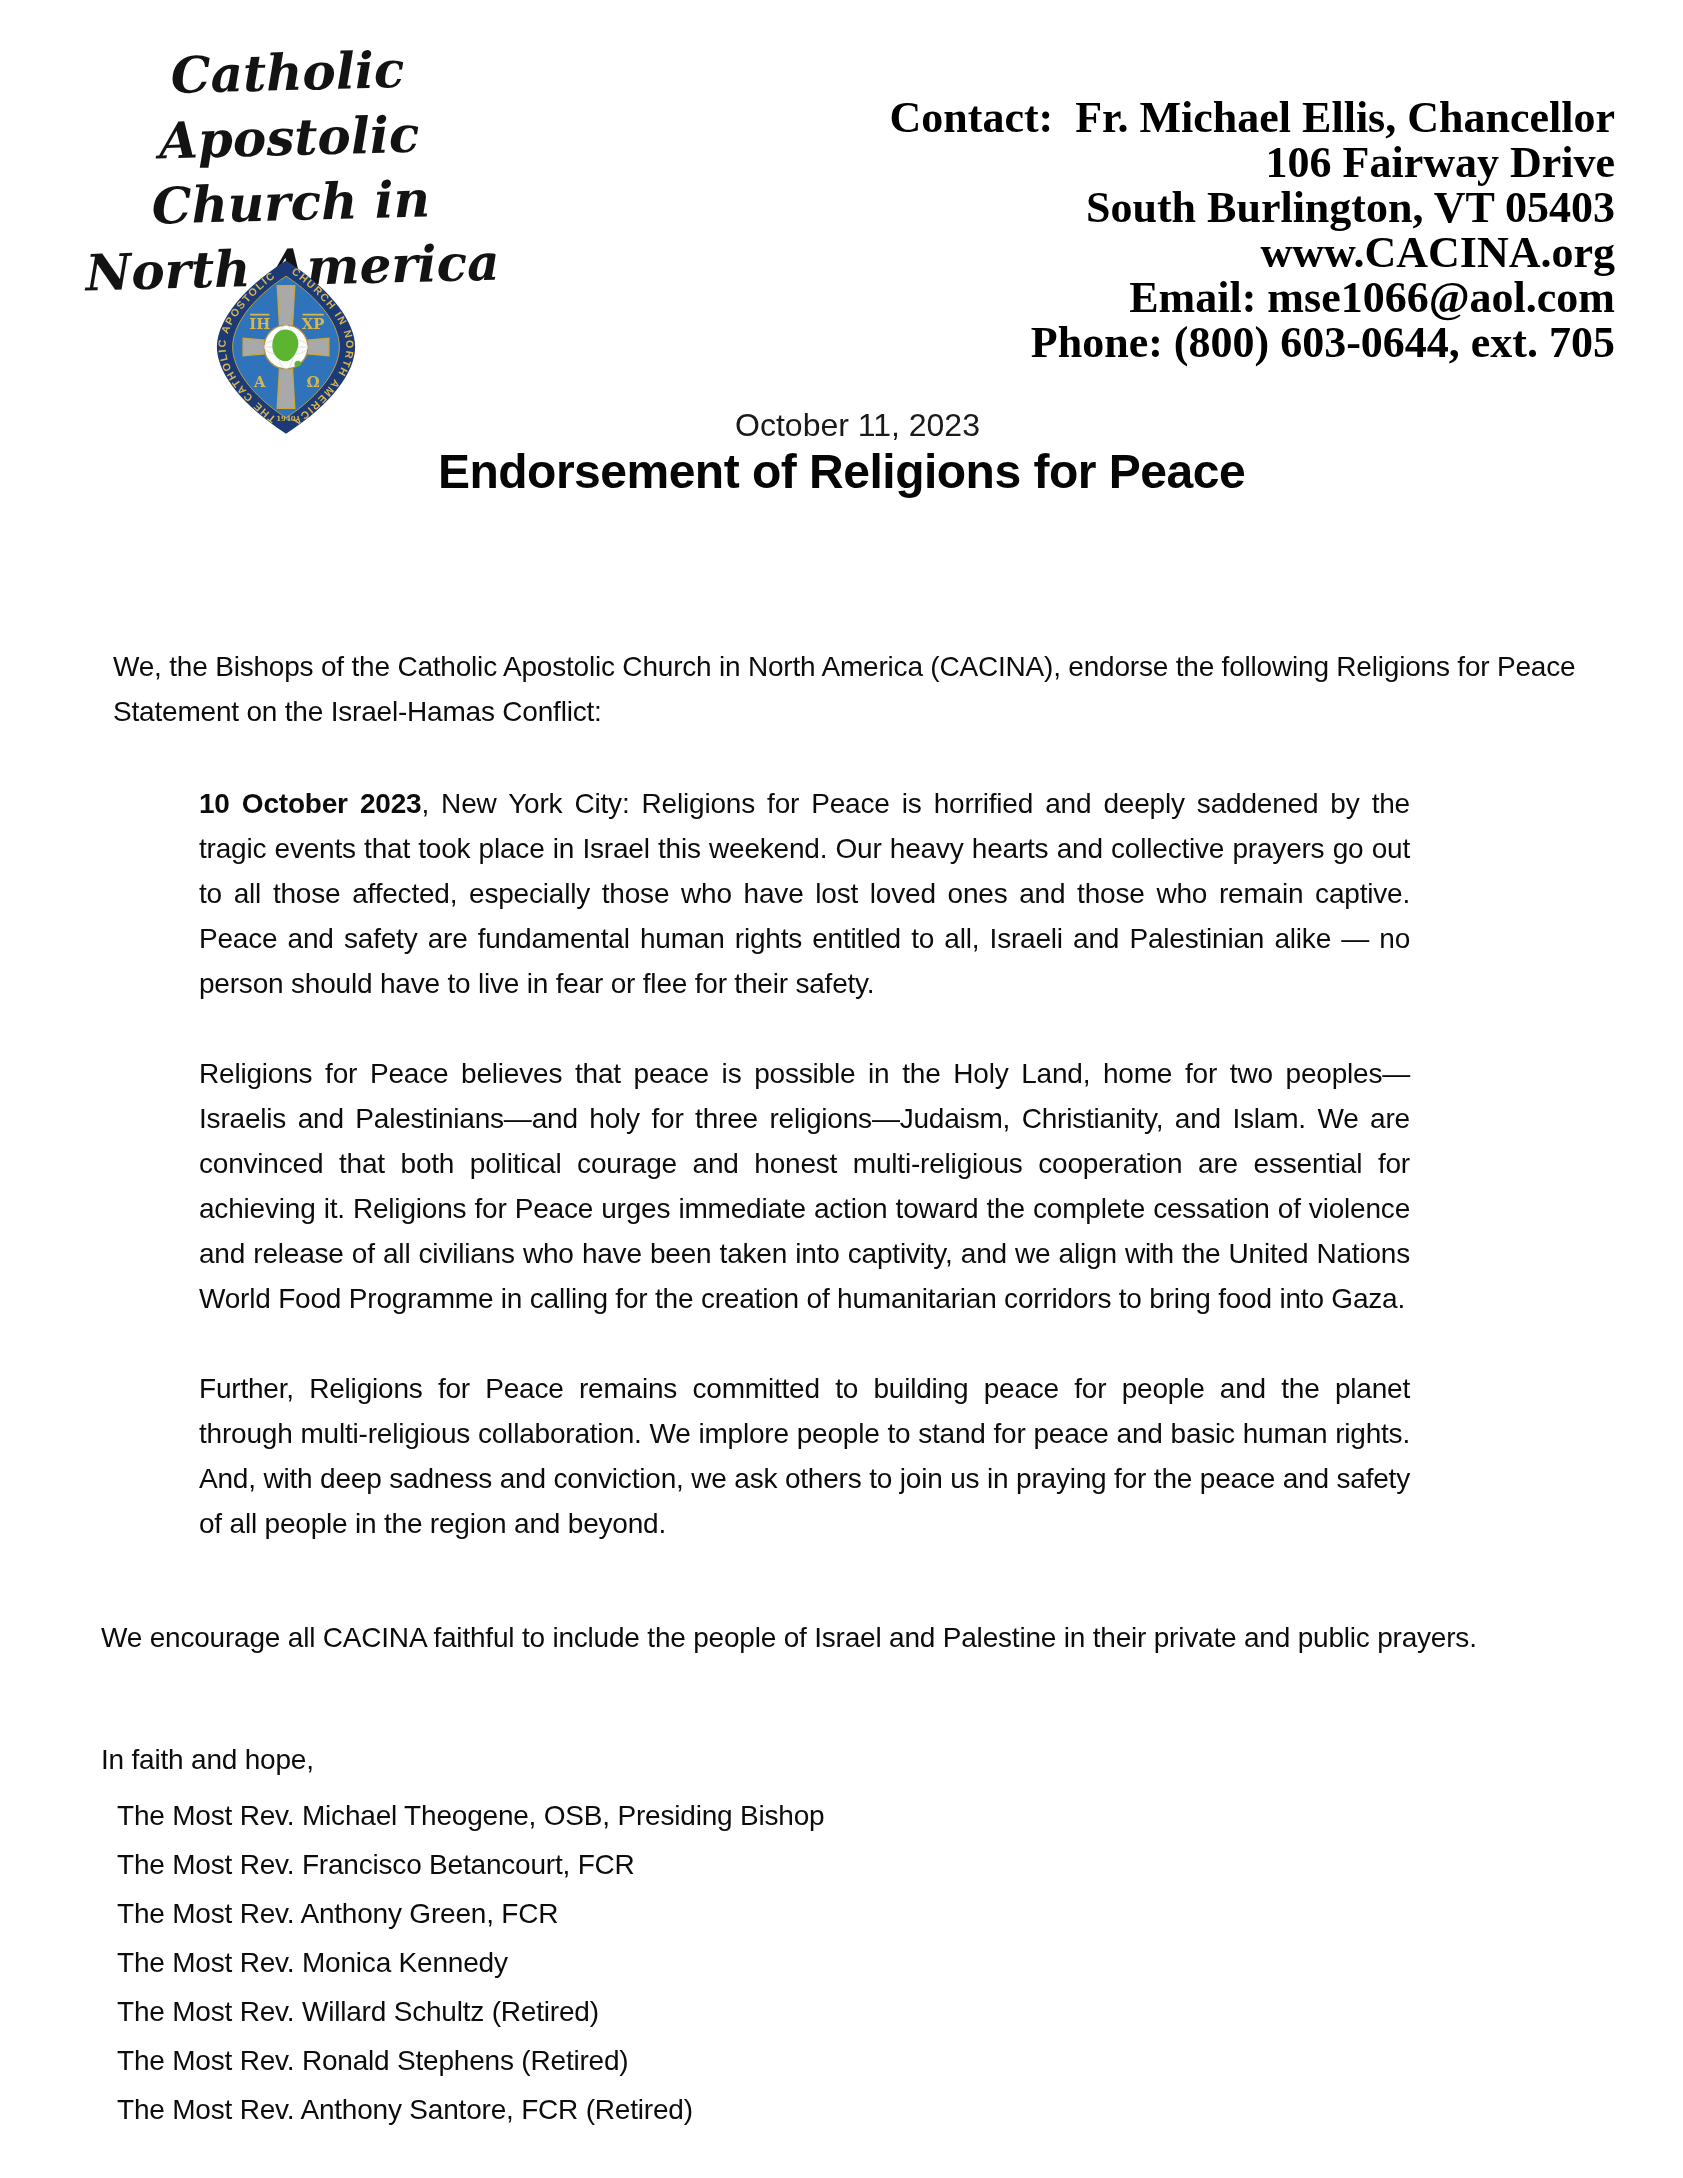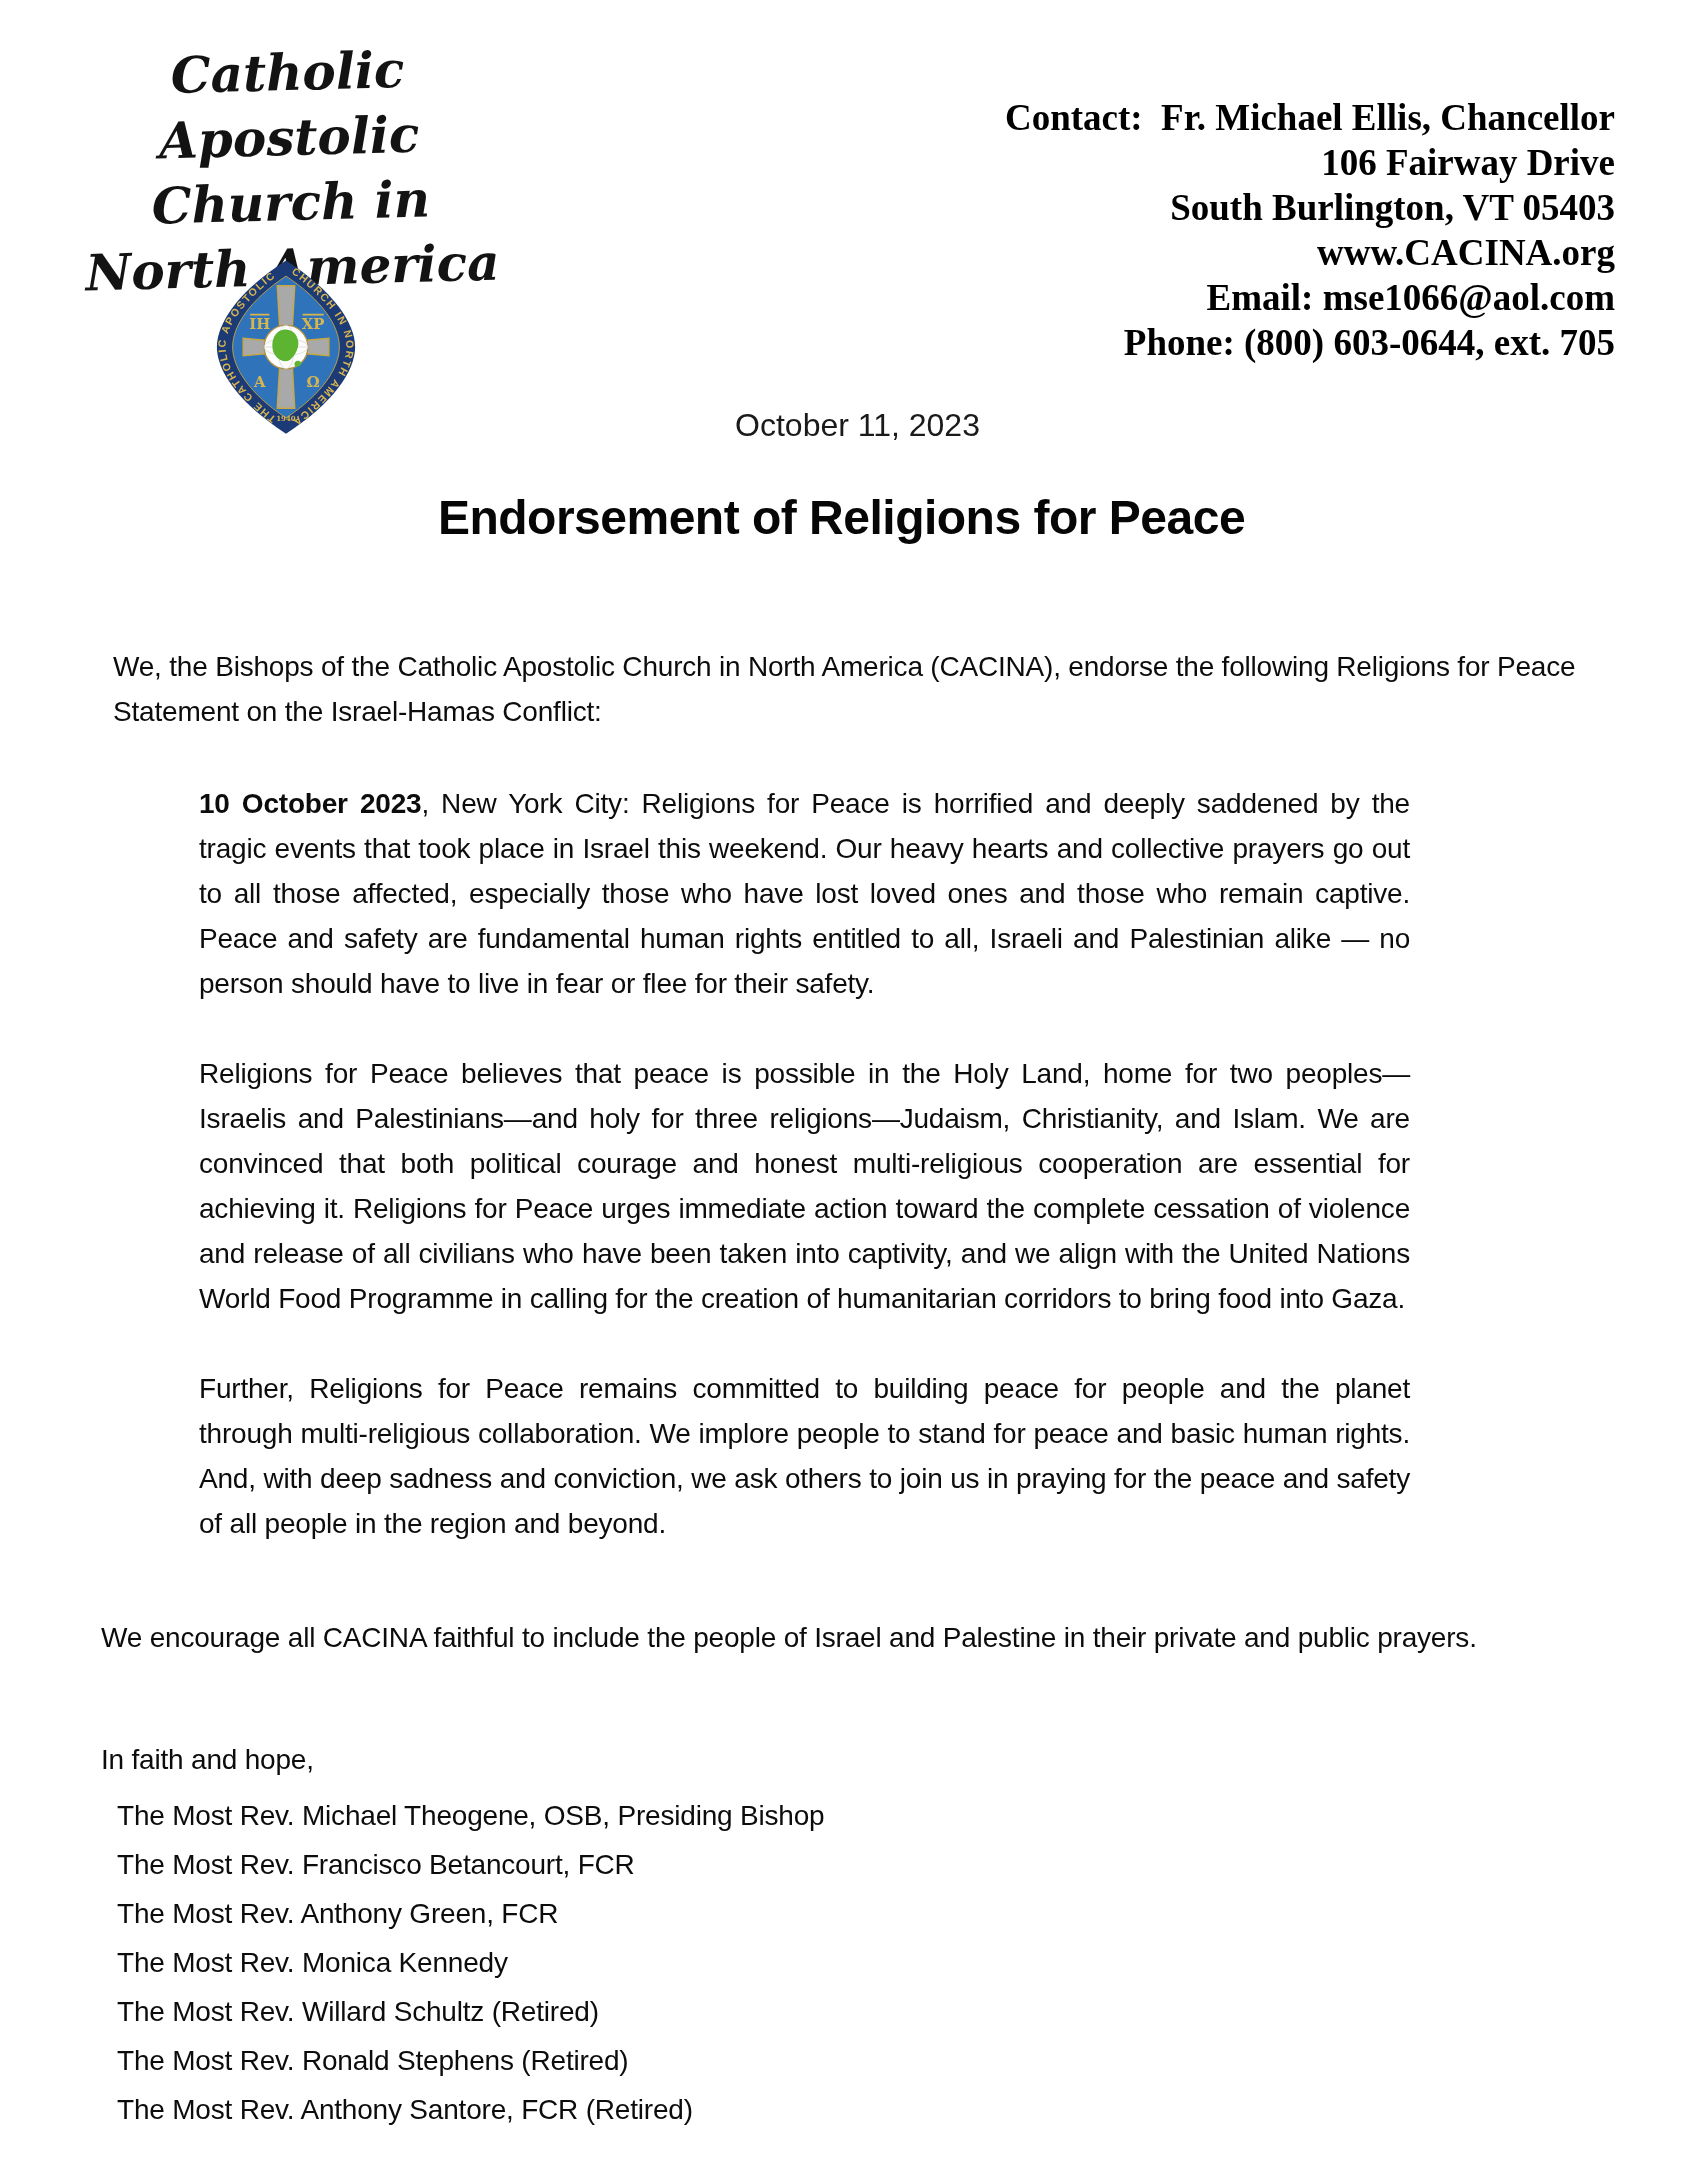--- a/index.html
+++ b/index.html
@@ -23,32 +23,32 @@
     transform:rotate(-1.5deg);
     color:#131313;
   }
   .seal { position:absolute; left:216px; top:259px; width:140px; height:176px; }
 
   .contact {
     position:absolute; right:68px; top:95px;
     text-align:right;
     font-family:"Liberation Serif","DejaVu Serif",serif;
     font-weight:700;
-    font-size:37px; line-height:45px;
+    font-size:44px; line-height:45px;
     color:#000;
   }
   .contact .cline { white-space:pre; }
 
   .date {
     position:absolute; left:16px; top:407px; width:100%;
     text-align:center; font-size:32px; color:#1a1a1a;
   }
 
   .title {
-    position:absolute; left:0; top:484px; width:100%;
+    position:absolute; left:0; top:438px; width:100%;
     text-align:center; font-weight:700;
     font-size:48px; line-height:68px; letter-spacing:-0.5px;
     color:#060606;
   }
 
   .bodytext { font-size:28px; line-height:45px; letter-spacing:-0.2px; color:#0c0c0c; }
 
   .intro   { position:absolute; left:101px; top:632px;  width:1499px; margin:12px; }
   .quotes  { position:absolute; left:199px; top:781px;  width:1211px; }
   .quotes p { margin:0 0 45px 0; text-align:justify; }

